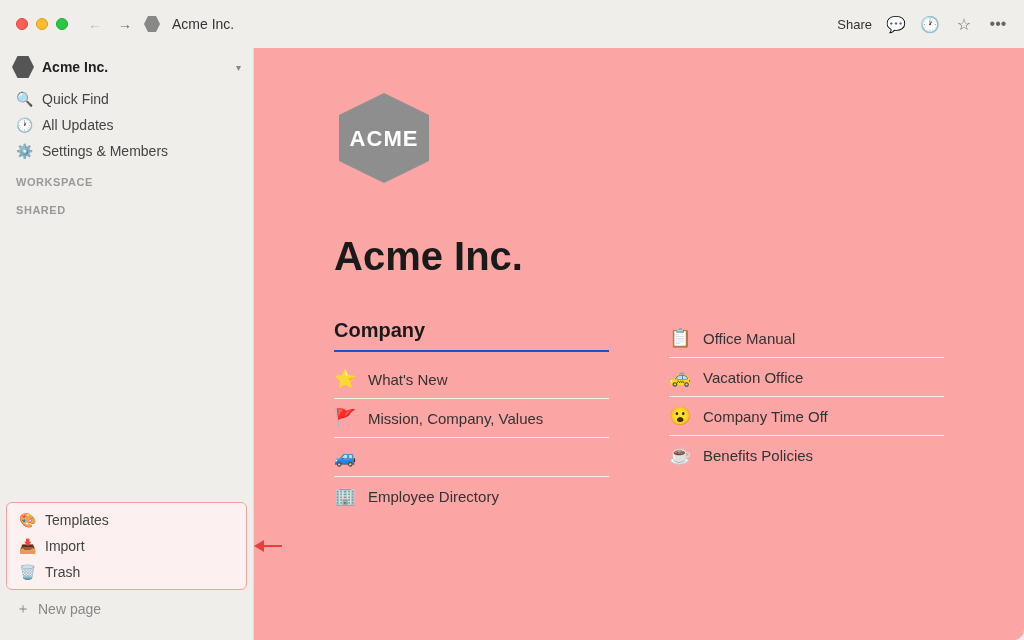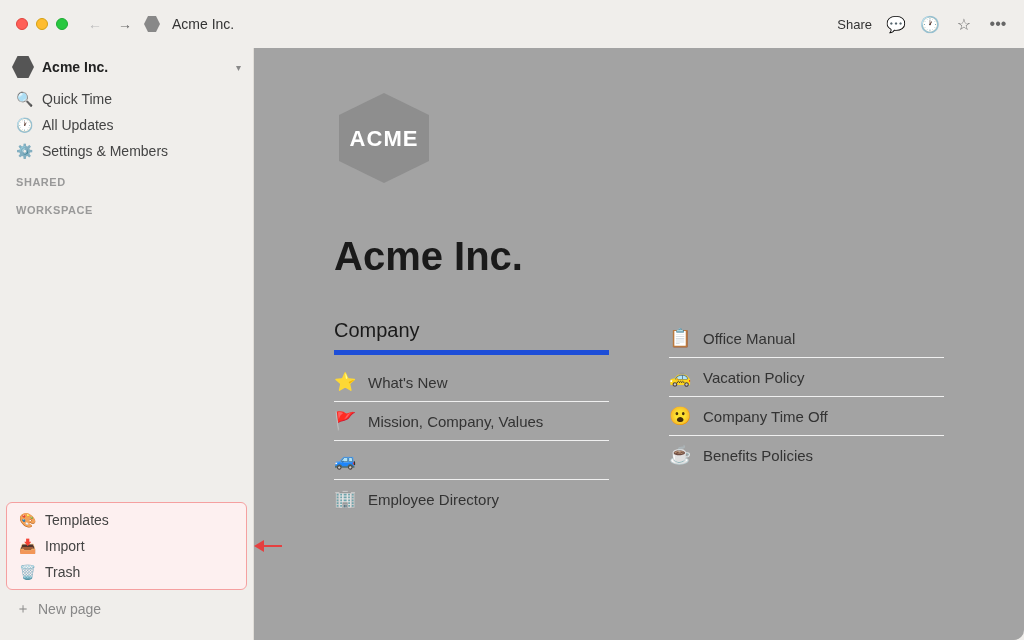--- a/index.html
+++ b/index.html
@@ -211,21 +211,21 @@
       cursor: pointer;
       color: #888;
       font-size: 14px;
       margin: 4px 4px 8px;
       border-radius: 4px;
     }
 
     
     .content {
       flex: 1;
-      background: #a3a3a3;
+      background: #fca5a5;
       overflow-y: auto;
       padding: 40px 80px;
     }
 
     .acme-logo {
       width: 100px;
       height: 110px;
       margin-bottom: 32px;
     }
 
@@ -238,25 +238,25 @@
 
     .columns {
       display: flex;
       gap: 60px;
     }
     .column {
       flex: 1;
     }
     .column-title {
       font-size: 20px;
-      font-weight: 400;
+      font-weight: 700;
       color: #1a1a1a;
       margin-bottom: 8px;
       padding-bottom: 8px;
-      border-bottom: 5px solid #1d4ed8;
+      border-bottom: 2px solid #1d4ed8;
     }
     .page-link {
       display: flex;
       align-items: center;
       gap: 10px;
       padding: 8px 0;
       font-size: 15px;
       color: #333;
       cursor: pointer;
       border-bottom: 1px solid #f0f0f0;
@@ -297,33 +297,33 @@
   <div class="sidebar">
 
     <div class="sidebar-header">
       <div class="workspace-icon"></div>
       <span class="workspace-name">Acme Inc.</span>
       <span class="chevron-down">▾</span>
     </div>
 
     <div class="sidebar-item">
       <span class="sidebar-item-icon">🔍</span>
-      <span>Quick Time</span>
+      <span>Quick Find</span>
     </div>
     <div class="sidebar-item">
       <span class="sidebar-item-icon">🕐</span>
       <span>All Updates</span>
     </div>
     <div class="sidebar-item">
       <span class="sidebar-item-icon">⚙️</span>
       <span>Settings &amp; Members</span>
     </div>
 
+    <div class="sidebar-section-label">WORKSPACE</div>
     <div class="sidebar-section-label">SHARED</div>
-    <div class="sidebar-section-label">WORKSPACE</div>
 
     <div class="sidebar-bottom-items">
 
       <div class="sidebar-highlighted">
         <div class="sidebar-item">
           <span class="sidebar-item-icon">🎨</span>
           <span>Templates</span>
         </div>
         <div class="sidebar-item">
           <span class="sidebar-item-icon">📥</span>
@@ -380,21 +380,21 @@
         </div>
       </div>
 
       <div class="column">
         <div class="page-link">
           <span class="page-link-emoji">📋</span>
           <span>Office Manual</span>
         </div>
         <div class="page-link">
           <span class="page-link-emoji">🚕</span>
-          <span>Vacation Policy</span>
+          <span>Vacation Office</span>
         </div>
         <div class="page-link">
           <span class="page-link-emoji">😮</span>
           <span>Company Time Off</span>
         </div>
         <div class="page-link">
           <span class="page-link-emoji">☕</span>
           <span>Benefits Policies</span>
         </div>
       </div>

